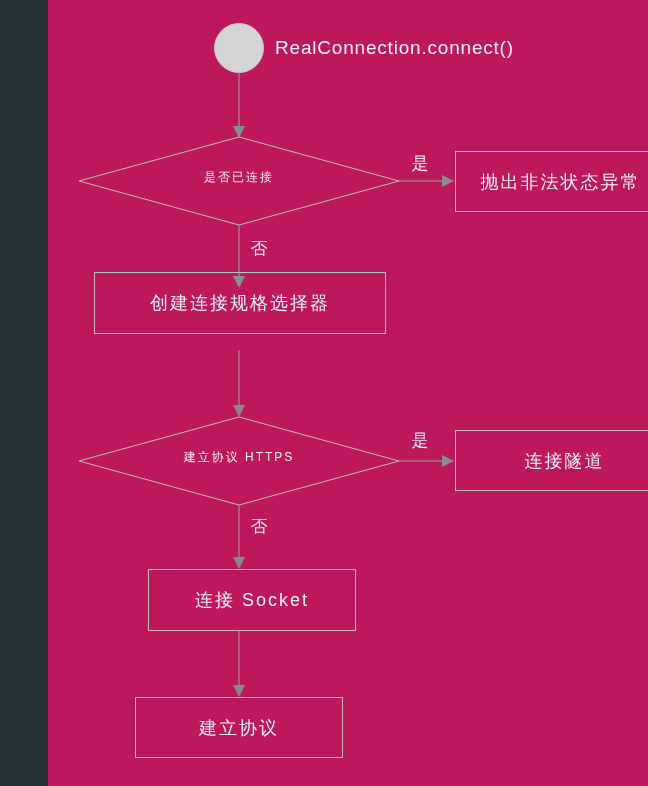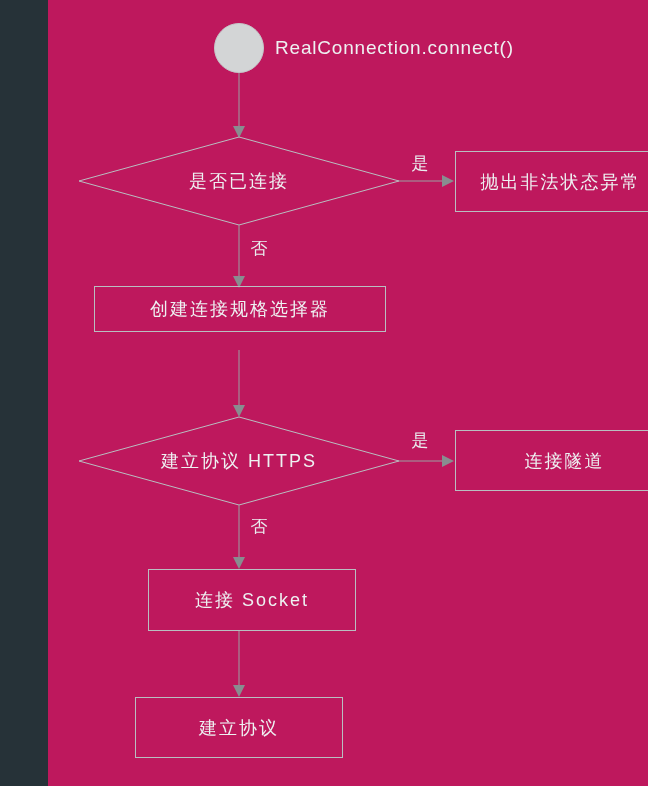--- a/index.html
+++ b/index.html
@@ -44,30 +44,30 @@
     border: 1px solid #b9bec1;
     display: flex;
     align-items: center;
     justify-content: center;
     color: #eef1f2;
     font-size: 18px;
     letter-spacing: 2px;
     white-space: nowrap;
   }
   .box-exception { left: 407px; top: 151px; width: 211px; height: 61px; }
-  .box-selector  { left: 46px;  top: 286px; width: 292px; height: 46px; font-family: Liberation Mono, monospace; }
+  .box-selector  { left: 46px;  top: 272px; width: 292px; height: 62px; font-family: Liberation Mono, monospace; }
   .box-tunnel    { left: 407px; top: 430px; width: 219px; height: 61px; }
   .box-socket    { left: 100px;  top: 569px; width: 208px; height: 62px; }
   .box-protocol  { left: 87px;  top: 697px; width: 208px; height: 61px; }
   .diamond-label {
     position: absolute;
     width: 240px;
     text-align: center;
     color: #eef1f2;
-    font-size: 18px;
+    font-size: 12px;
     letter-spacing: 2px;
     white-space: nowrap;
   }
   .diamond-label-1 { left: 71px; top: 169px; }
   .diamond-label-2 { left: 71px; top: 449px; }
   .edge-label {
     position: absolute;
     width: 32px;
     text-align: center;
     color: #e9ecee;

